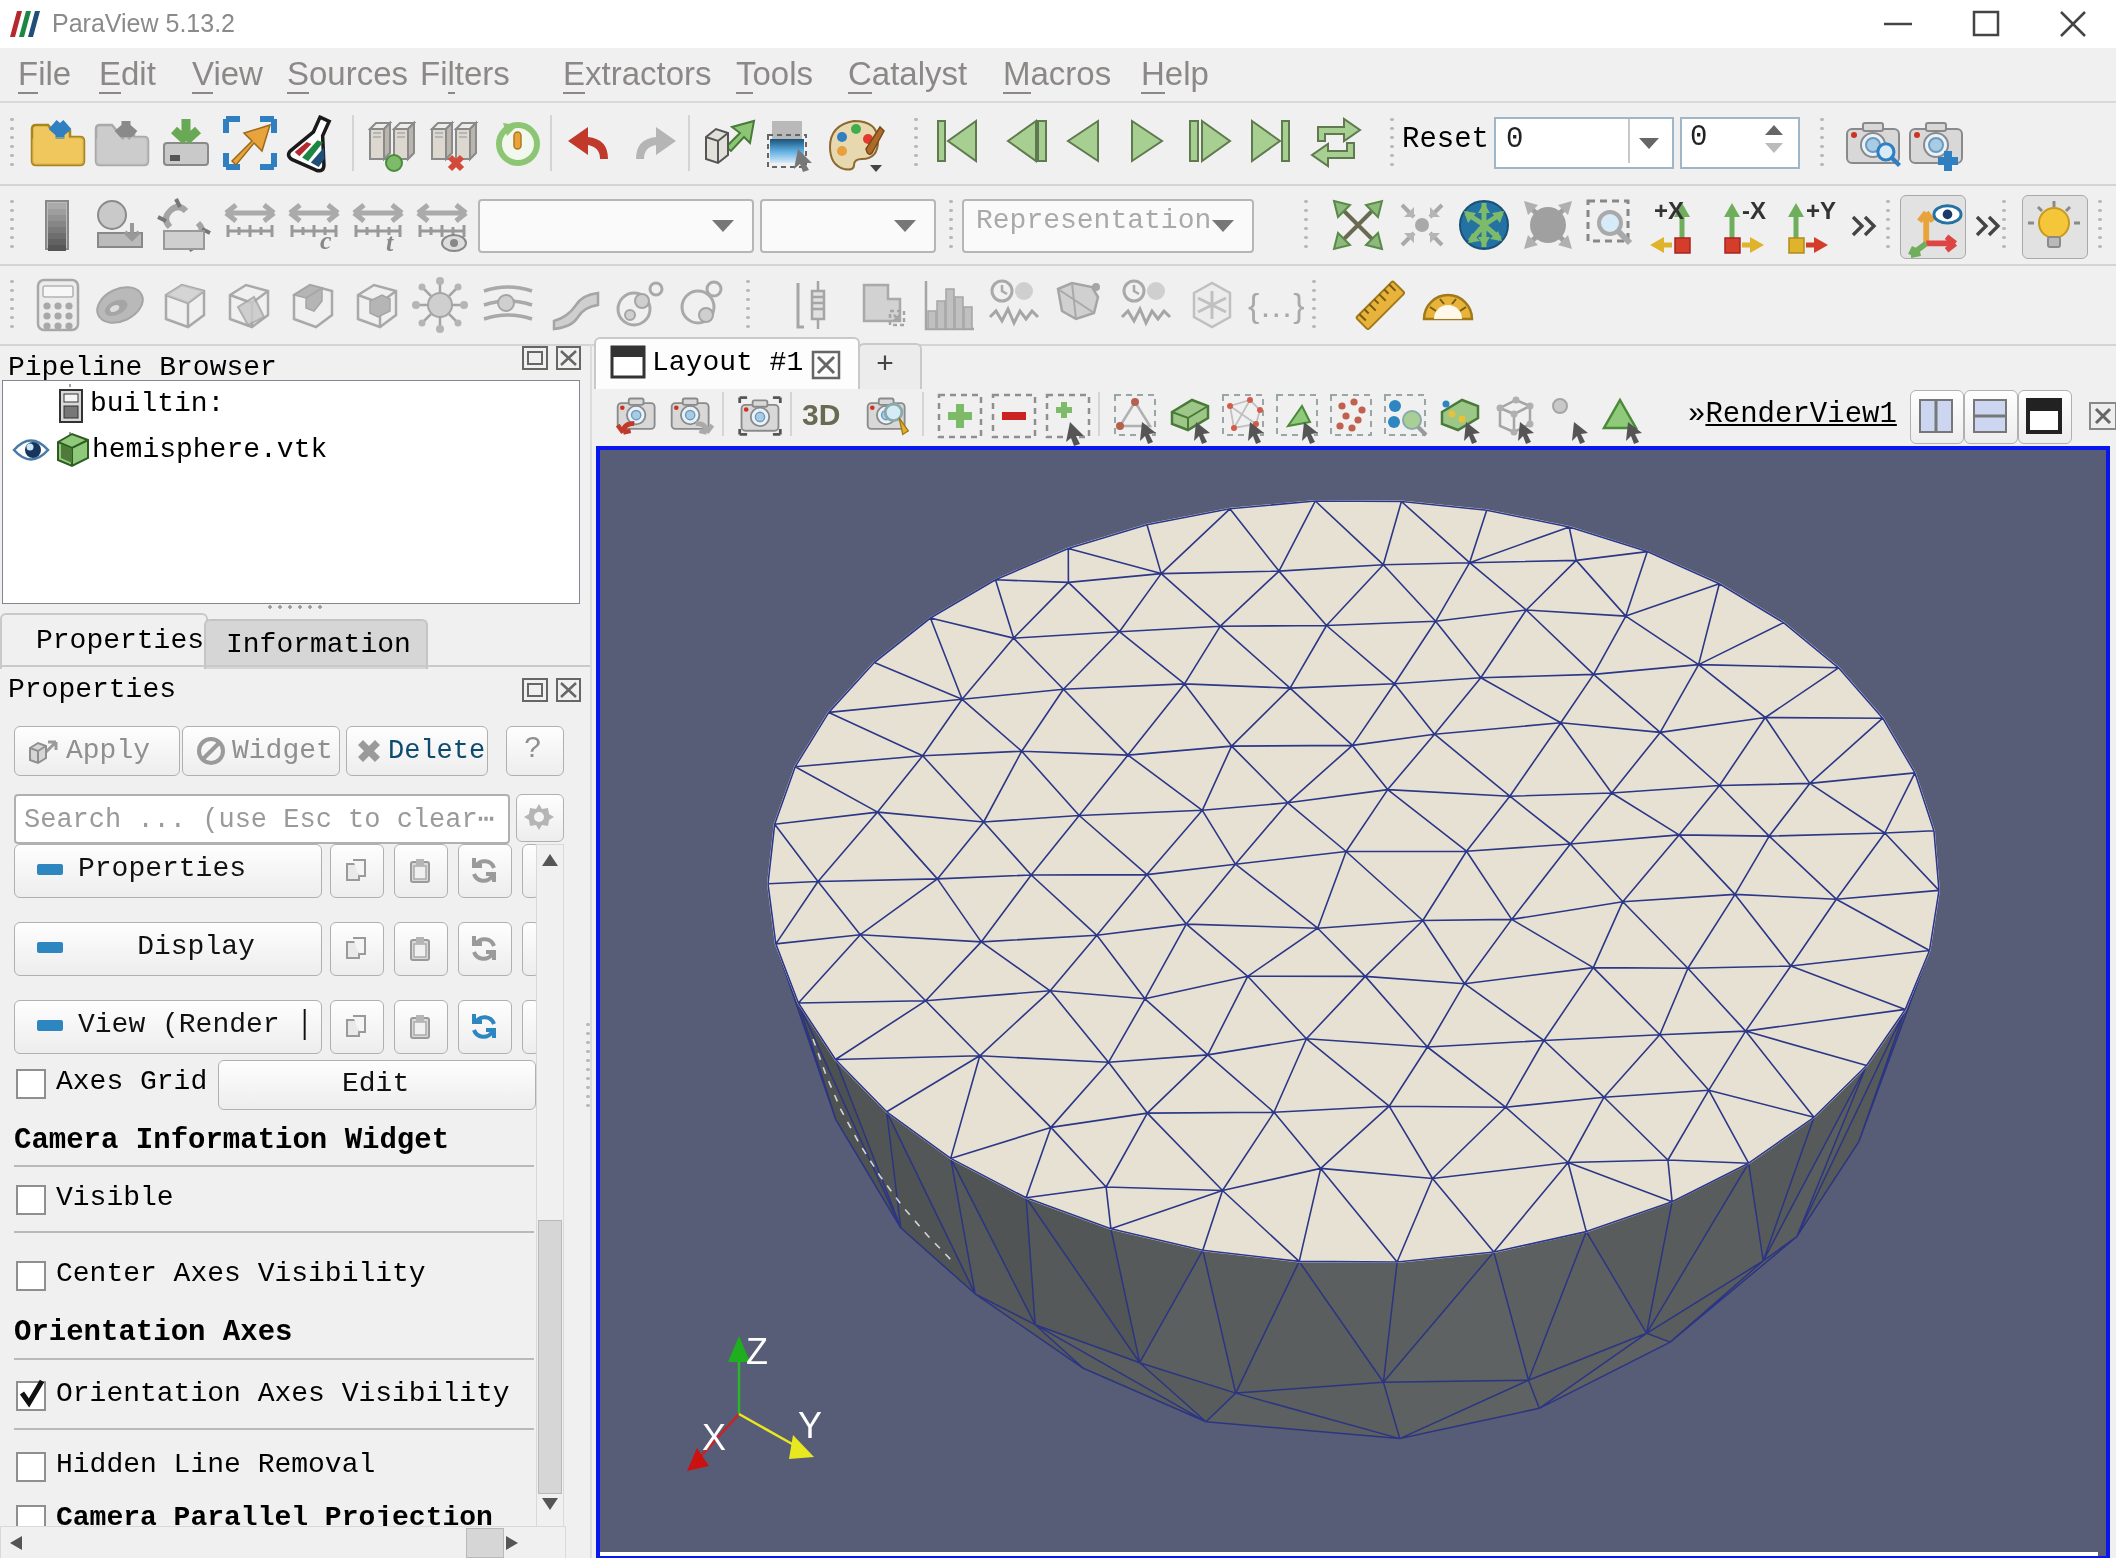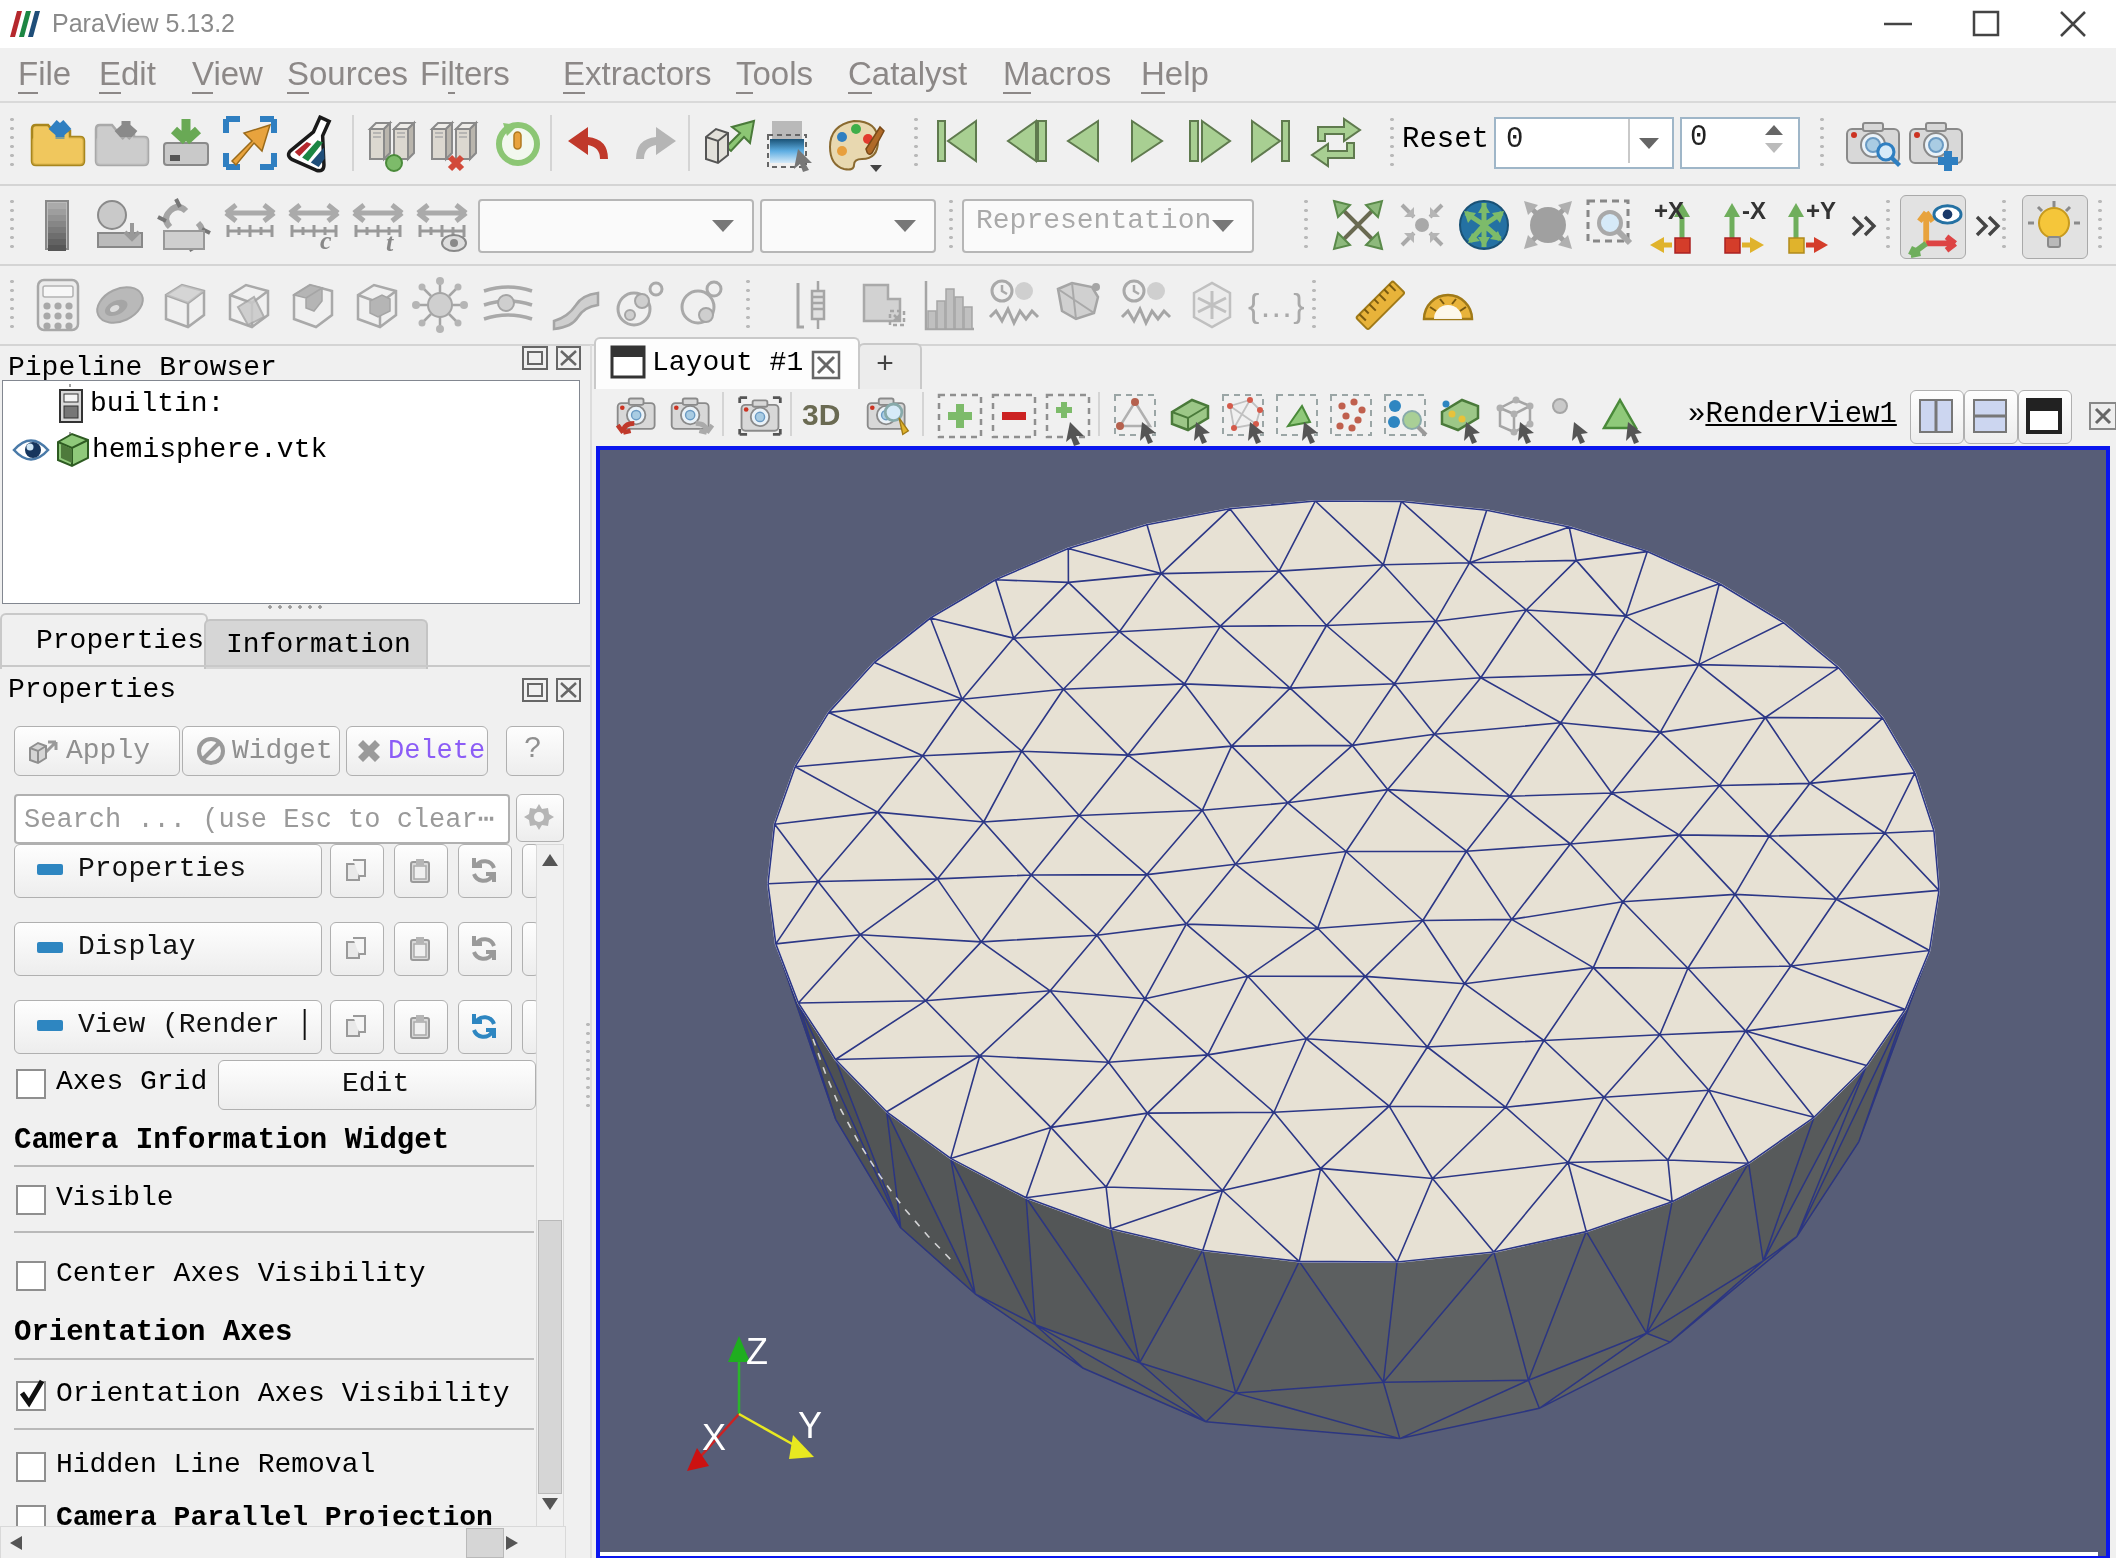--- a/index.html
+++ b/index.html
@@ -523,21 +523,21 @@
 <div class="btn" style="left:182px;top:726px;width:156px;height:48px;"></div>
 <svg class="abs" style="left:196px;top:736px" width="30" height="30" viewBox="0 0 30 30">
     <circle cx="15" cy="15" r="12" fill="none" stroke="#9a9a9a" stroke-width="4"></circle>
     <path d="M7 23 L23 7" stroke="#9a9a9a" stroke-width="4"></path>
   </svg>
 <div class="abs mono" style="left:232px;top:735px;font-size:28px;color:#8f8f8f;">Widget</div>
 <div class="btn" style="left:346px;top:726px;width:140px;height:48px;"></div>
 <svg class="abs" style="left:354px;top:736px" width="30" height="30" viewBox="0 0 30 30">
     <path d="M4 9 L9 4 L15 10 L21 4 L26 9 L20 15 L26 21 L21 26 L15 20 L9 26 L4 21 L10 15 Z" fill="#9a9a9a"></path>
   </svg>
-<div class="abs mono" style="left:388px;top:736px;font-size:27px;color:#8b5cf6;">Delete</div>
+<div class="abs mono" style="left:388px;top:736px;font-size:27px;color:#0c4a6e;">Delete</div>
 <div class="btn" style="left:506px;top:726px;width:56px;height:48px;"></div>
 <div class="abs mono" style="left:524px;top:732px;font-size:30px;color:#8f8f8f;">?</div>
 <div class="abs" style="left:14px;top:794px;width:492px;height:46px;background:#fff;border:2px solid #b0b0b0;border-radius:4px;"></div>
 <div class="abs mono" style="left:24px;top:802px;font-size:27px;color:#9a9a9a;white-space:nowrap;width:470px;overflow:hidden;">Search ... (use Esc to clear⋯</div>
 <div class="btn" style="left:516px;top:794px;width:46px;height:46px;"></div>
 <svg class="abs" style="left:524px;top:802px" width="30" height="30" viewBox="0 0 30 30">
     <path d="M15 2 L18 7 L24 6 L25 12 L30 15 L25 18 L24 24 L18 23 L15 28 L12 23 L6 24 L5 18 L0 15 L5 12 L6 6 L12 7 Z" fill="#b5b5b5"></path>
     <circle cx="15" cy="15" r="5" fill="#f5f5f5"></circle>
   </svg>
 <div class="btn" style="left:14px;top:844px;width:306px;height:52px;"></div>
@@ -554,21 +554,21 @@
     <rect x="10" y="3" width="8" height="6" fill="#b5b5b5"></rect>
     <rect x="8" y="10" width="12" height="13" fill="#f0f0f0" stroke="#aaa" stroke-width="1.5"></rect>
   </svg>
 <div class="btn" style="left:458px;top:844px;width:52px;height:52px;"></div>
 <svg class="abs" style="left:470px;top:856px" width="28" height="28" viewBox="0 0 28 28">
     <path d="M24 12 A10 10 0 0 0 6 10 M4 2 V10 H12 M4 18 A10 10 0 0 0 22 20 M24 26 V18 H16" stroke="#9a9a9a" stroke-width="4" fill="none"></path>
   </svg>
 <div class="btn" style="left:522px;top:844px;width:16px;height:52px;"></div>
 <div class="btn" style="left:14px;top:922px;width:306px;height:52px;"></div>
 <div class="abs" style="left:37px;top:942px;width:26px;height:11px;background:#2e86c1;border-radius:2px;"></div>
-<div class="abs mono" style="left:78px;top:931px;font-size:28px;color:#111;white-space:nowrap;overflow:hidden;width:236px;">Display</div>
+<div class="abs mono" style="left:78px;top:931px;font-size:28px;color:#111;white-space:nowrap;overflow:hidden;width:236px;text-align:center;">Display</div>
 <div class="btn" style="left:330px;top:922px;width:52px;height:52px;"></div>
 <svg class="abs" style="left:342px;top:934px" width="28" height="28" viewBox="0 0 26 28">
     <path d="M4 8 H16 V24 H4 Z" fill="#e9e9e9" stroke="#9a9a9a" stroke-width="2"></path>
     <path d="M10 4 H22 V20 H16" fill="#f5f5f5" stroke="#9a9a9a" stroke-width="2"></path>
   </svg>
 <div class="btn" style="left:394px;top:922px;width:52px;height:52px;"></div>
 <svg class="abs" style="left:406px;top:934px" width="28" height="28" viewBox="0 0 28 28">
     <rect x="5" y="6" width="18" height="20" rx="2" fill="#d9d9d9" stroke="#9a9a9a" stroke-width="2"></rect>
     <rect x="10" y="3" width="8" height="6" fill="#b5b5b5"></rect>
     <rect x="8" y="10" width="12" height="13" fill="#f0f0f0" stroke="#aaa" stroke-width="1.5"></rect>

